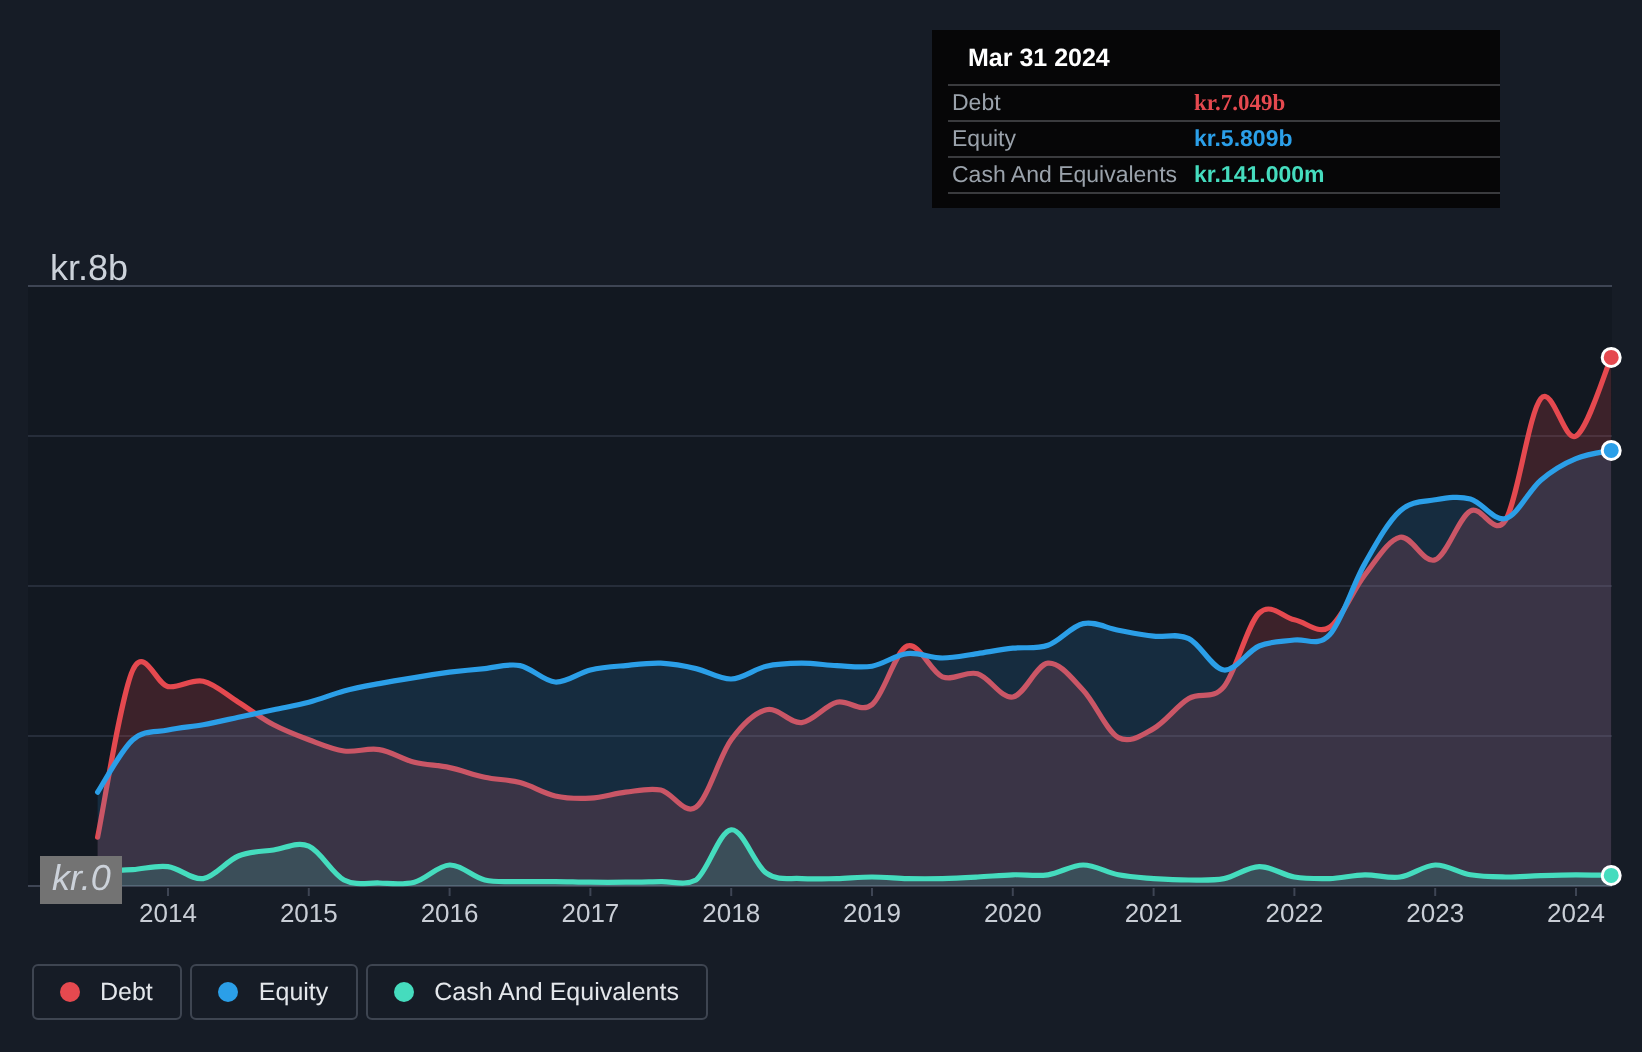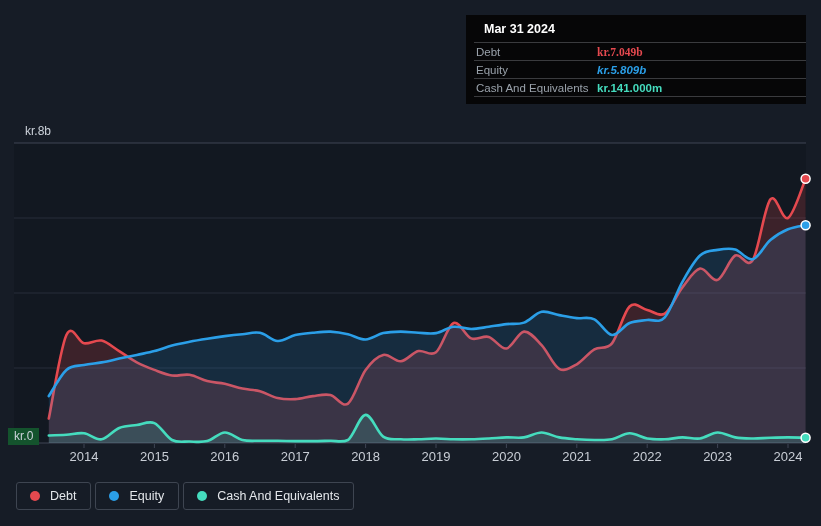--- a/index.html
+++ b/index.html
@@ -1,22 +1,22 @@
 <!DOCTYPE html>
 <html><head>
 <meta charset="utf-8">
 <style>
   html,body{margin:0;padding:0;background:#161c26;}
   .stage{position:relative;width:821px;height:526px;background:#161c26;overflow:hidden;
          font-family:"Liberation Sans",sans-serif;}
   #chart{position:absolute;left:0;top:0;}
-  .ylabel{position:absolute;color:#ccd2da;font-size:12px;z-index:2;}
+  .ylabel{position:absolute;color:#ccd2da;font-size:18px;z-index:2;}
   .ylabel.top{left:25px;top:124px;}
-  .ylabel.zero{left:8px;top:428px;background:#14532d;padding:1px 6px 2px 6px;}
-  .tooltip{position:absolute;left:466px;top:15px;width:340px;background:#060607;z-index:5;
+  .ylabel.zero{left:20px;top:428px;background:#737373;padding:1px 6px 2px 6px;font-style:italic;}
+  .tooltip{position:absolute;left:466px;top:15px;width:284px;background:#060607;z-index:5;
            padding-bottom:7px;box-sizing:border-box;}
   .tt-title{color:#ffffff;font-weight:bold;font-size:12.5px;padding:7px 10px 6px 18px;}
   .tt-div{border-top:1px solid #3a3b3e;margin-left:8px;}
   .tt-row{display:flex;align-items:center;height:17px;font-size:11.5px;padding-left:10px;}
   .tt-label{width:121px;color:#9aa2ab;flex:0 0 auto;}
   .tt-value{font-weight:bold;}
   .ratio-num{color:#ffffff;font-weight:bold;}
   .ratio-text{color:#8b9199;margin-left:4px;}
   .legend{position:absolute;left:16px;top:482px;display:flex;gap:4px;z-index:2;}
   .legend-item{display:flex;align-items:center;gap:10px;border:1px solid #3e4551;border-radius:3px;
@@ -75,21 +75,21 @@
   <div class="tooltip">
     <div class="tt-title">Mar 31 2024</div>
     <div class="tt-div"></div>
     <div class="tt-row">
       <span class="tt-label">Debt</span>
       <span class="tt-value" style="color: rgb(229, 73, 79); font-family: Liberation Serif, serif;">kr.7.049b</span>
     </div>
     <div class="tt-div"></div>
     <div class="tt-row">
       <span class="tt-label">Equity</span>
-      <span class="tt-value" style="color: rgb(43, 159, 232); font-style: italic;">kr.5.809b</span>
+      <span class="tt-value" style="color: rgb(43, 159, 232);">kr.5.809b</span>
     </div>
     <div class="tt-div"></div>
     <div class="tt-row">
       <span class="tt-label">Cash And Equivalents</span>
       <span class="tt-value" style="color: rgb(69, 220, 190);">kr.141.000m</span>
     </div>
     <div class="tt-div"></div>
   </div>
 
   <div class="legend">

